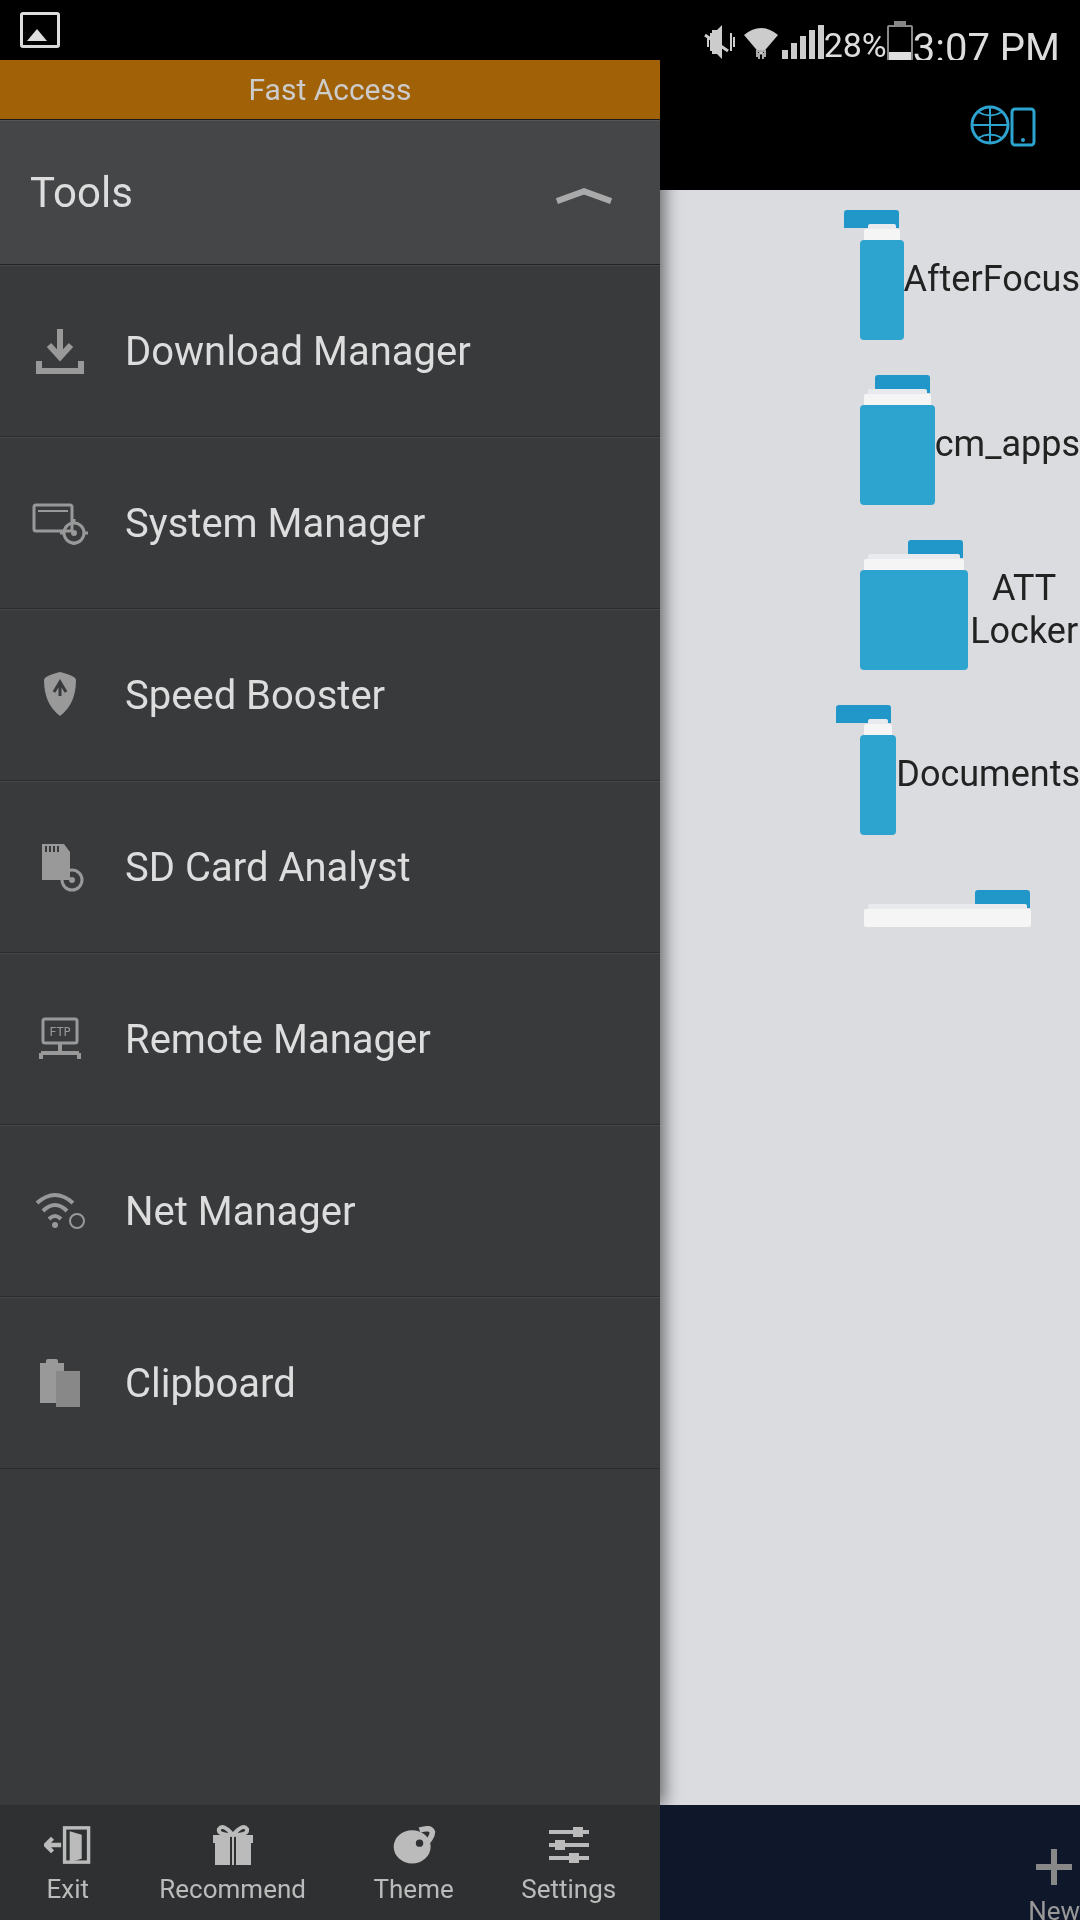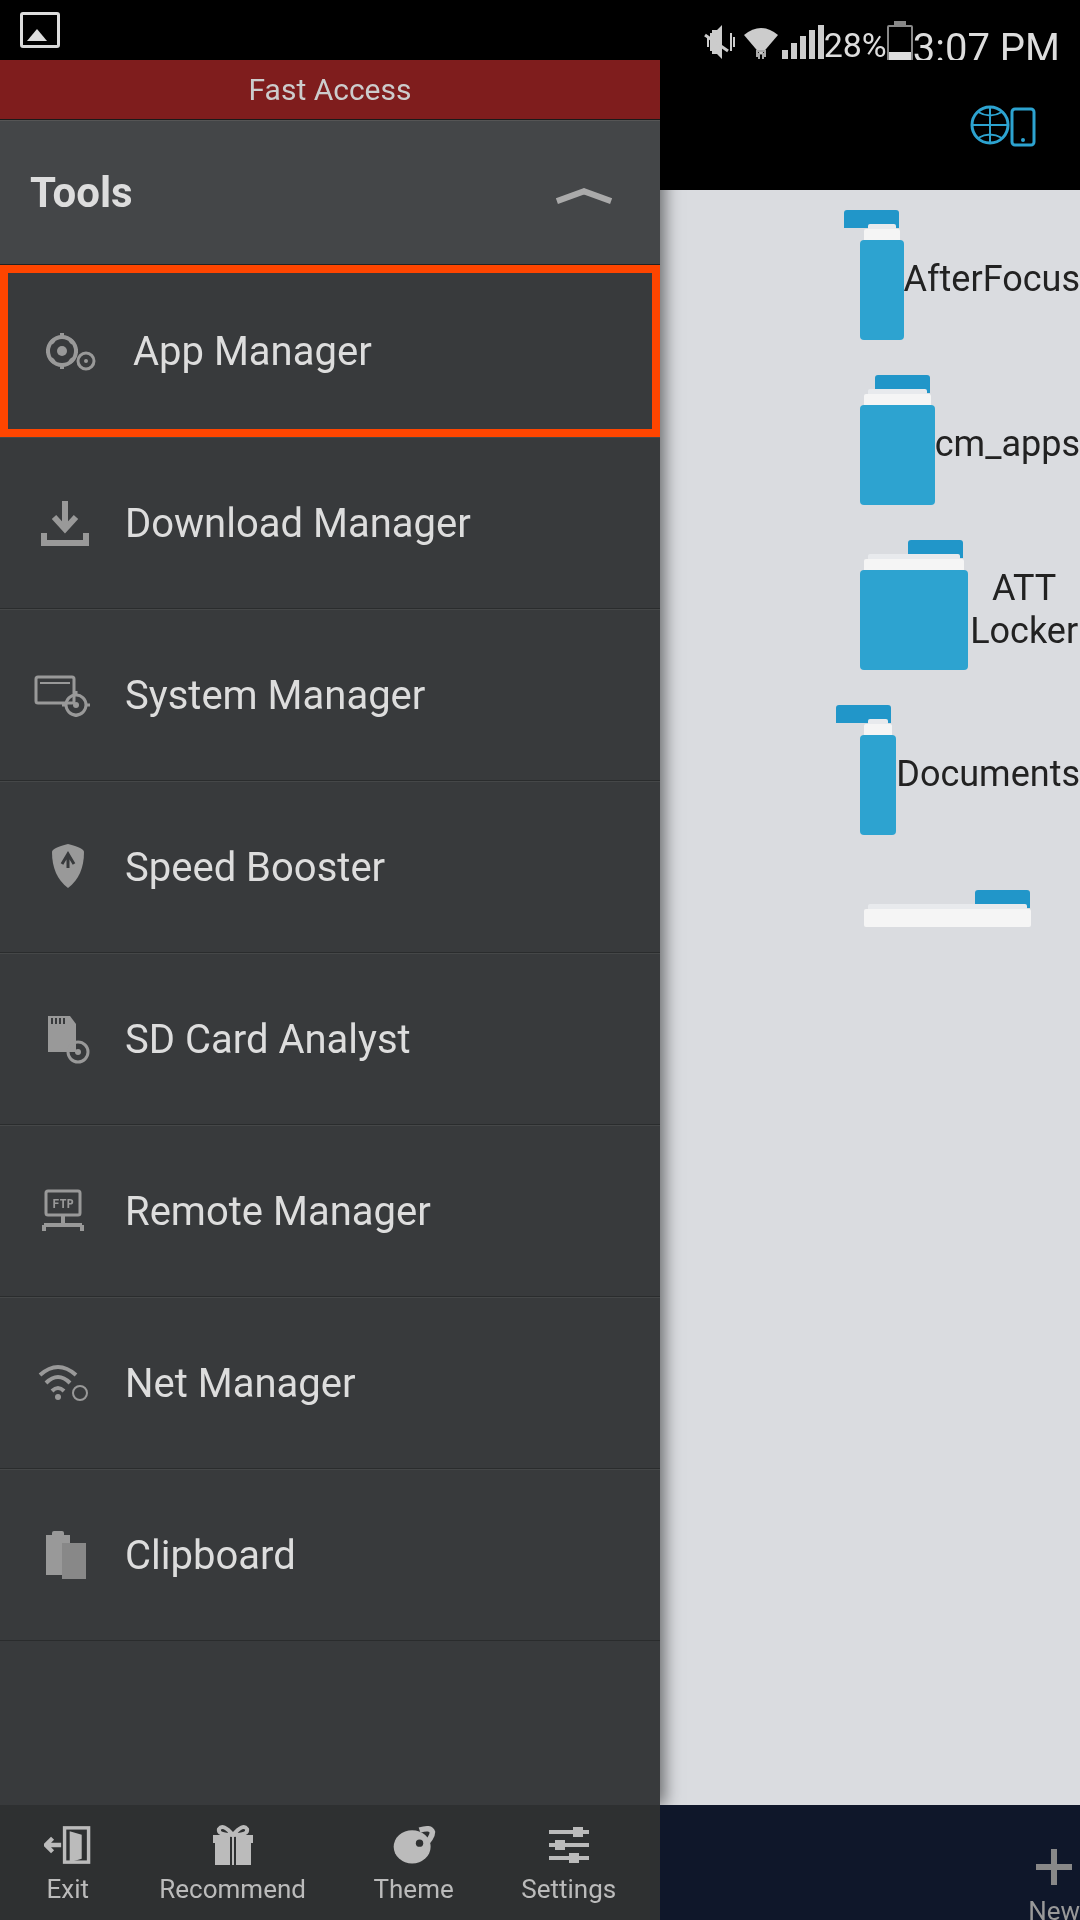--- a/index.html
+++ b/index.html
@@ -187,40 +187,39 @@
       left: 0;
       width: 660px;
       bottom: 115px;
       background: #383a3c;
       display: flex;
       flex-direction: column;
       box-shadow: 5px 0 15px rgba(0,0,0,0.5);
     }
     .drawer-title {
       height: 60px;
-      background: #7f1d1d;
+      background: #a16207;
       color: #ccc;
       display: flex;
       align-items: center;
       justify-content: center;
       font-size: 30px;
       border-bottom: 1px solid #1a1a1a;
     }
     .section-header {
       height: 145px;
       background: #444648;
       display: flex;
       align-items: center;
       justify-content: space-between;
       padding: 0 30px;
       color: #ddd;
       font-size: 42px;
       border-top: 1px solid #555;
       border-bottom: 1px solid #222;
-      font-weight: bold;
     }
     .chevron-up {
       width: 0;
       height: 0;
       position: relative;
     }
     .chevron-up::before {
       content: '';
       position: absolute;
       width: 30px;
@@ -255,24 +254,23 @@
       position: relative;
     }
     .menu-item.highlighted {
       border: 8px solid #ff4500;
     }
     .menu-icon {
       width: 60px;
       height: 60px;
       display: flex;
       align-items: center;
-      justify-content: flex-end;
+      justify-content: center;
       color: #999;
       flex-shrink: 0;
-      font-weight: bold;
     }
     
     
     .bottom-bar {
       position: absolute;
       bottom: 0;
       left: 0;
       right: 0;
       height: 115px;
       background: #0f172a;
@@ -398,32 +396,20 @@
   </div>
 </div>
 
 <div class="drawer">
   <div class="drawer-title">Fast Access</div>
   <div class="section-header">
     <span>Tools</span>
     <span class="chevron-up" style="margin-right:40px"></span>
   </div>
   <div class="menu-items">
-    <div class="menu-item highlighted">
-      <span class="menu-icon">
-        <svg width="54" height="44" viewBox="0 0 54 44">
-          <circle cx="18" cy="22" r="14" fill="none" stroke="#999" stroke-width="4"></circle>
-          <circle cx="18" cy="22" r="5" fill="#999"></circle>
-          <path d="M18 4 L18 8 M18 36 L18 40 M2 22 L6 22 M30 22 L34 22 M7 11 L10 14 M26 30 L29 33 M7 33 L10 30 M26 14 L29 11" stroke="#999" stroke-width="4"></path>
-          <circle cx="42" cy="32" r="8" fill="none" stroke="#999" stroke-width="3"></circle>
-          <circle cx="42" cy="32" r="2" fill="#999"></circle>
-        </svg>
-      </span>
-      <span>App Manager</span>
-    </div>
     <div class="menu-item">
       <span class="menu-icon">
         <svg width="50" height="48" viewBox="0 0 50 48">
           <path d="M25 2 L25 28 M14 18 L25 30 L36 18" stroke="#999" stroke-width="6" fill="none"></path>
           <path d="M4 34 L4 44 L46 44 L46 34" stroke="#999" stroke-width="6" fill="none"></path>
         </svg>
       </span>
       <span>Download Manager</span>
     </div>
     <div class="menu-item">

